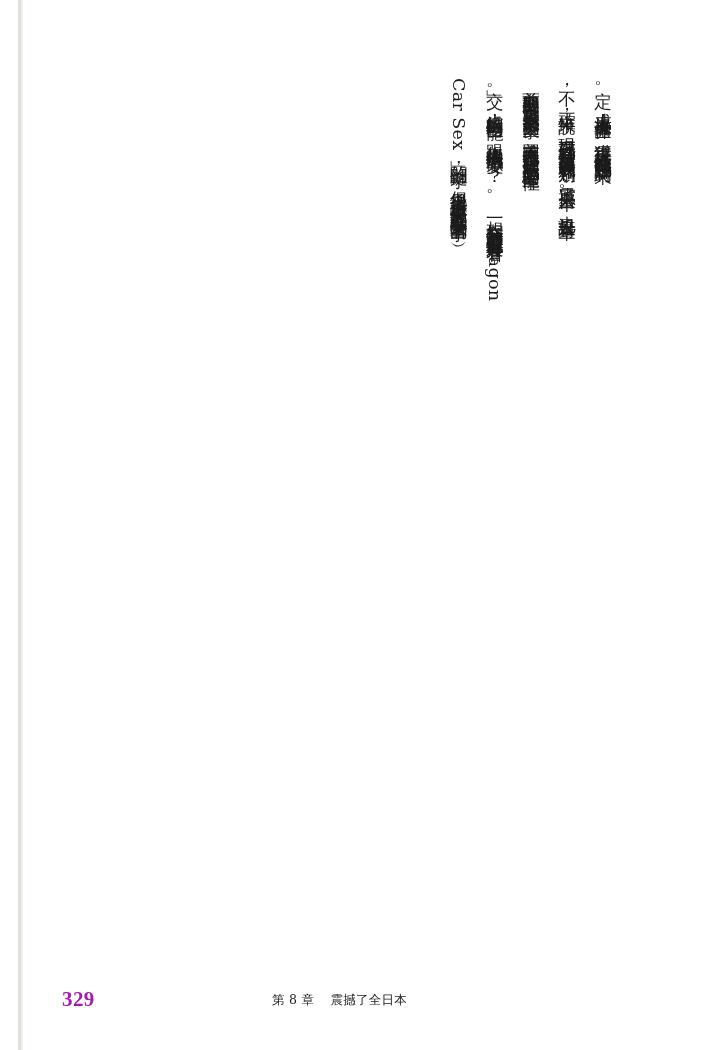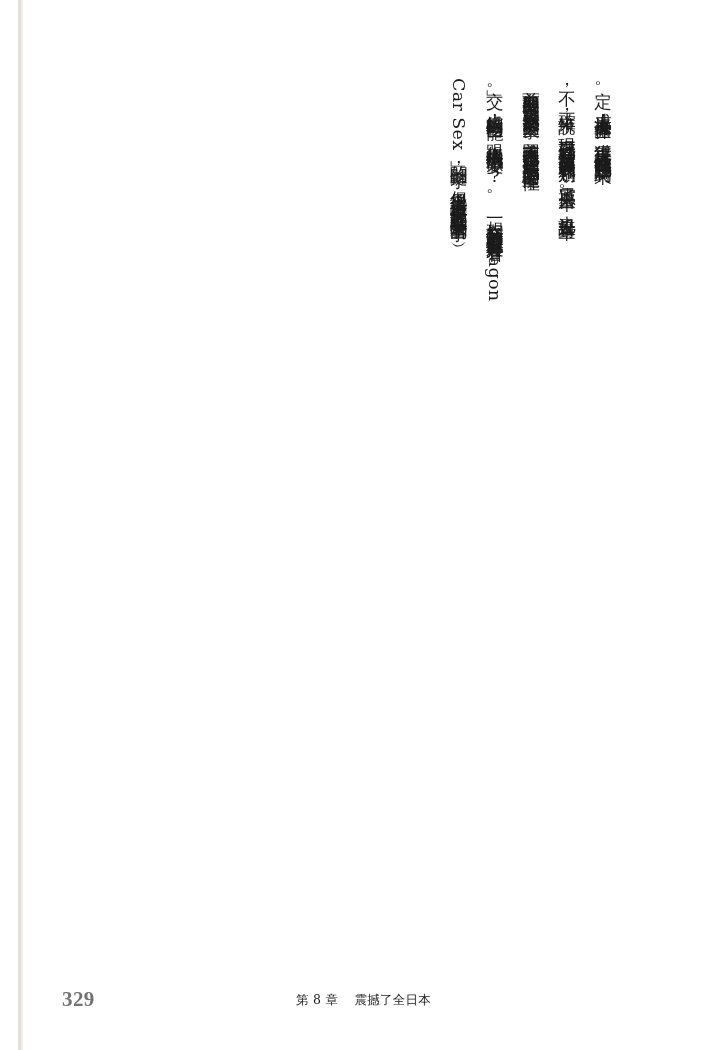--- a/index.html
+++ b/index.html
@@ -67,36 +67,35 @@
     bottom: 38px;
     width: 709px;
     height: 26px;
   }
   .page-number {
     position: absolute;
     left: 62px;
     bottom: 0;
     font-size: 21px;
     font-weight: bold;
-    color: #737373;
+    color: #a21caf;
     font-family: "Liberation Serif", "DejaVu Serif", serif;
     letter-spacing: 0.02em;
   }
   .running-head {
     position: absolute;
     left: 272px;
     bottom: 3px;
     font-size: 12.5px;
     color: #1b1b1b;
     font-family: "DejaVu Serif", "Liberation Serif", serif;
     letter-spacing: 0.02em;
   }
   .running-head .chap {
     margin-right: 12px;
-    margin-left: 24px;
   }
 </style>
 </head>
 <body>
 
 <div class="page">
 
   <div class="page-rule-left"></div>
 
   <div class="vtext">

